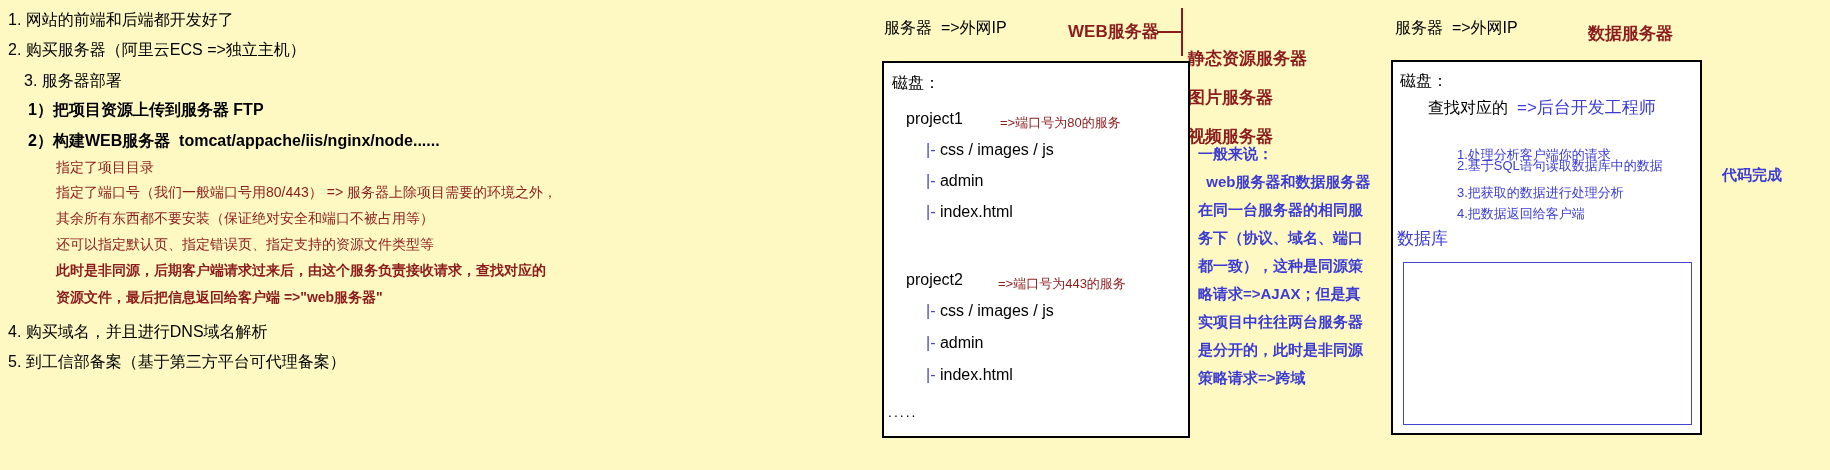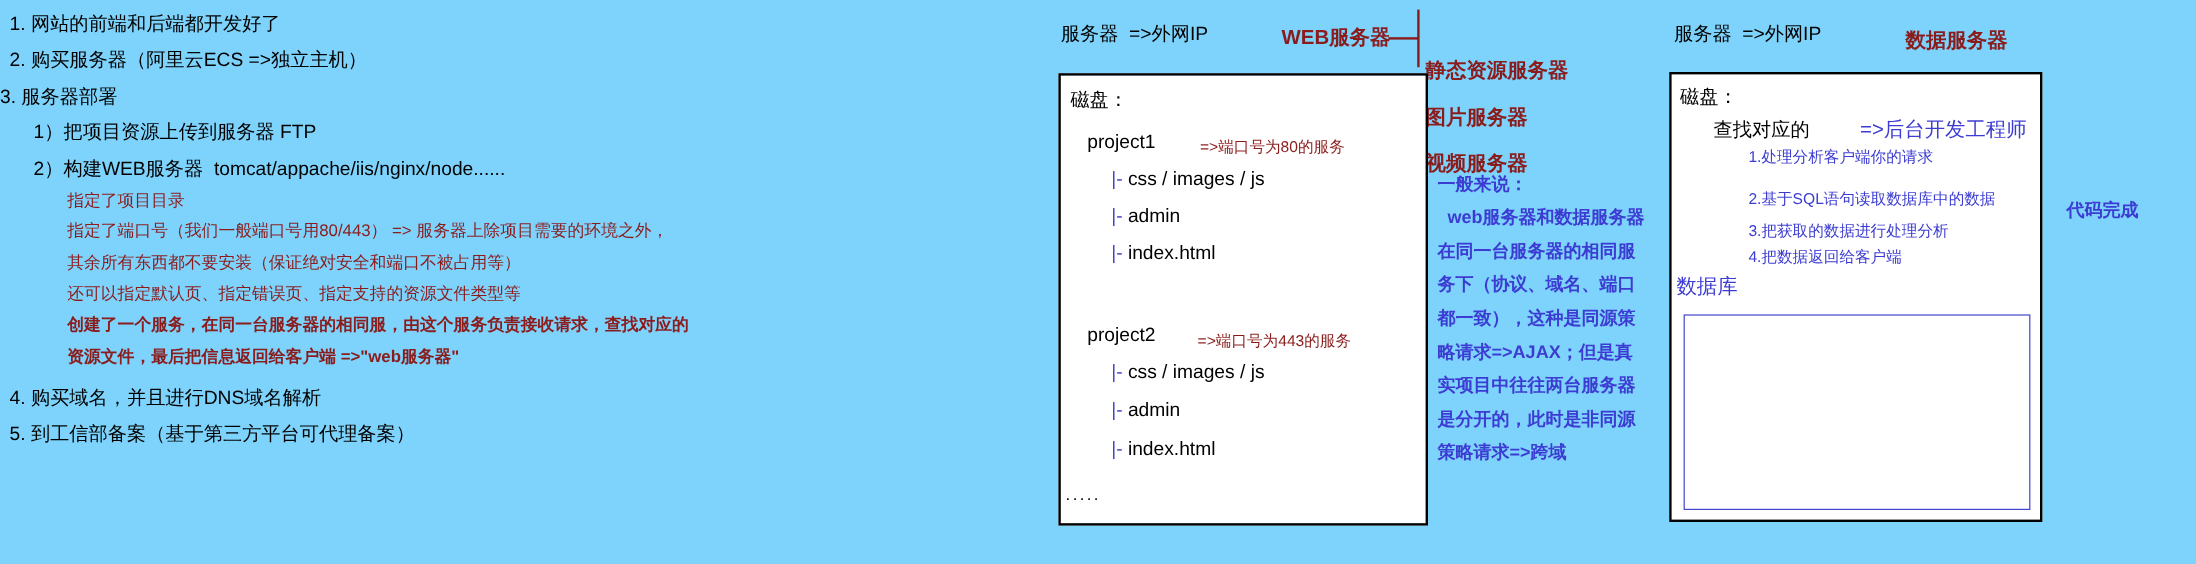--- a/index.html
+++ b/index.html
@@ -1,23 +1,23 @@
 <!DOCTYPE html>
 <html><head>
 <meta charset="utf-8">
 <style>
   html,body{margin:0;padding:0;background:#ffffff;}
   .canvas{
-    position:relative;width:1830px;height:470px;background:#7dd3fc;overflow:hidden;
+    position:relative;width:1830px;height:470px;background:#fef9c3;overflow:hidden;
     font-family:"Liberation Sans","DejaVu Sans",sans-serif;color:#000;
   }
   .abs{position:absolute;white-space:pre;}
   
   .ln-main{font-size:16px;color:#000;}
-  .ln-sub{font-size:16px;color:#000;}
+  .ln-sub{font-size:16px;color:#000;font-weight:bold;}
   .ln-detail{font-size:14px;color:#8b1c1c;}
   .ln-detail-bold{font-size:14px;color:#8b1c1c;font-weight:bold;}
   
   .hdr-black{font-size:16px;color:#000;}
   .hdr-tag{font-size:17px;color:#8b1c1c;font-weight:bold;}
   .server-label{font-size:17px;color:#8b1c1c;font-weight:bold;line-height:39px;margin-top:40px;}
   .outer-box{position:absolute;border:2px solid #000;background:#fff;}
   .inner-box{position:absolute;border:1px solid #4444cc;background:#fff;}
   .disk-label{font-size:16px;color:#000;}
   .proj-name{font-size:16px;color:#000;}
@@ -33,28 +33,28 @@
   .line{position:absolute;background:#8b1c1c;}
 </style>
 </head>
 <body>
 
 <div class="canvas">
 
   <section>
     <div class="abs ln-main" style="left:8px;top:10px;">1. 网站的前端和后端都开发好了</div>
     <div class="abs ln-main" style="left:8px;top:40px;">2. 购买服务器（阿里云ECS =&gt;独立主机）</div>
-    <div class="abs ln-main" style="left:0;top:71px;">3. 服务器部署</div>
+    <div class="abs ln-main" style="left:24px;top:71px;">3. 服务器部署</div>
     <div class="abs ln-sub" style="left:28px;top:100px;">1）把项目资源上传到服务器 FTP</div>
     <div class="abs ln-sub" style="left:28px;top:131px;">2）构建WEB服务器  tomcat/appache/iis/nginx/node......</div>
     <div class="abs ln-detail" style="left:56px;top:159px;">指定了项目目录</div>
     <div class="abs ln-detail" style="left:56px;top:184px;">指定了端口号（我们一般端口号用80/443） =&gt; 服务器上除项目需要的环境之外，</div>
     <div class="abs ln-detail" style="left:56px;top:210px;">其余所有东西都不要安装（保证绝对安全和端口不被占用等）</div>
     <div class="abs ln-detail" style="left:56px;top:236px;">还可以指定默认页、指定错误页、指定支持的资源文件类型等</div>
-    <div class="abs ln-detail-bold" style="left:56px;top:262px;">创建了一个服务，在同一台服务器的相同服，由这个服务负责接收请求，查找对应的</div>
+    <div class="abs ln-detail-bold" style="left:56px;top:262px;">此时是非同源，后期客户端请求过来后，由这个服务负责接收请求，查找对应的</div>
     <div class="abs ln-detail-bold" style="left:56px;top:289px;">资源文件，最后把信息返回给客户端 =&gt;"web服务器"</div>
     <div class="abs ln-main" style="left:8px;top:322px;">4. 购买域名，并且进行DNS域名解析</div>
     <div class="abs ln-main" style="left:8px;top:352px;">5. 到工信部备案（基于第三方平台可代理备案）</div>
   </section>
 
   <section>
     <div class="abs hdr-black" style="left:884px;top:18px;">服务器  =&gt;外网IP</div>
     <div class="abs hdr-tag" style="left:1068px;top:20px;">WEB服务器</div>
 
     <div class="line" style="left:1157px;top:31px;width:25px;height:2px;"></div>
@@ -97,23 +97,23 @@
 
   <section>
     <div class="abs hdr-black" style="left:1395px;top:18px;">服务器  =&gt;外网IP</div>
     <div class="abs hdr-tag" style="left:1588px;top:22px;">数据服务器</div>
 
     <div class="outer-box" style="left:1391px;top:60px;width:307px;height:371px;"></div>
 
     <div class="abs disk-label" style="left:1400px;top:71px;">磁盘：</div>
 
     <div class="abs proj-name" style="left:1428px;top:98px;">查找对应的</div>
-    <div class="abs backend-note" style="left:1550px;top:96px;">=&gt;后台开发工程师</div>
+    <div class="abs backend-note" style="left:1517px;top:96px;">=&gt;后台开发工程师</div>
 
-    <div class="abs step" style="left:1457px;top:122px;">1.处理分析客户端你的请求</div>
+    <div class="abs step" style="left:1457px;top:146px;">1.处理分析客户端你的请求</div>
     <div class="abs step" style="left:1457px;top:157px;">2.基于SQL语句读取数据库中的数据</div>
     <div class="abs step" style="left:1457px;top:184px;">3.把获取的数据进行处理分析</div>
     <div class="abs step" style="left:1457px;top:205px;">4.把数据返回给客户端</div>
 
     <div class="abs db-label" style="left:1397px;top:227px;">数据库</div>
     <div class="inner-box" style="left:1403px;top:262px;width:287px;height:161px;"></div>
 
     <div class="abs done-note" style="left:1722px;top:166px;">代码完成</div>
   </section>
 

